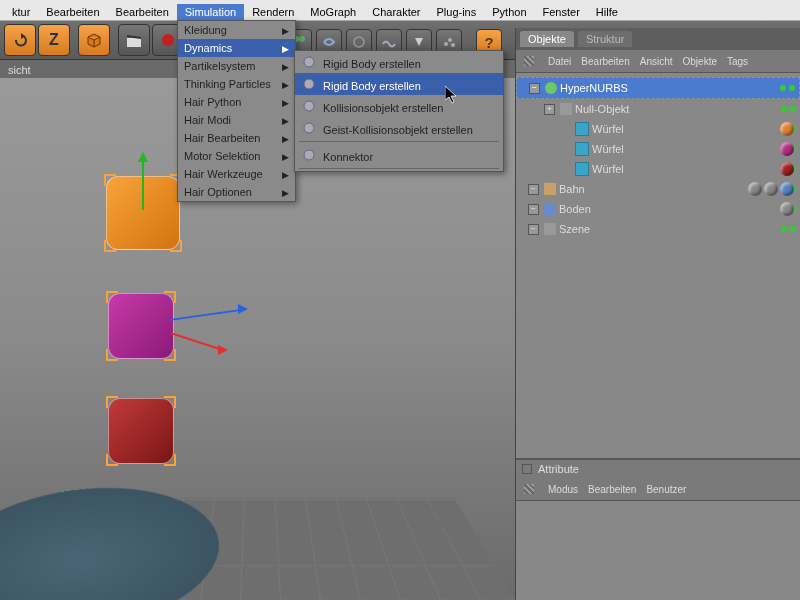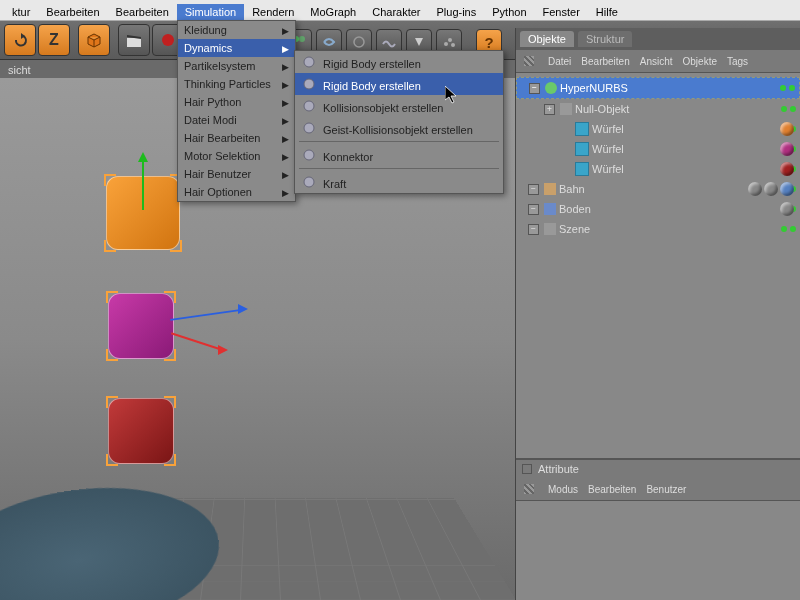--- a/index.html
+++ b/index.html
@@ -161,33 +161,33 @@
     </div>
     <div class="drow">
       <span>Thinking Particles</span>
       <span class="arrow">▶</span>
     </div>
     <div class="drow">
       <span>Hair Python</span>
       <span class="arrow">▶</span>
     </div>
     <div class="drow">
-      <span>Datei Modi</span>
+      <span>Hair Modi</span>
       <span class="arrow">▶</span>
     </div>
     <div class="drow">
       <span>Hair Bearbeiten</span>
       <span class="arrow">▶</span>
     </div>
     <div class="drow">
       <span>Motor Selektion</span>
       <span class="arrow">▶</span>
     </div>
     <div class="drow">
-      <span>Hair Benutzer</span>
+      <span>Hair Werkzeuge</span>
       <span class="arrow">▶</span>
     </div>
     <div class="drow">
       <span>Hair Optionen</span>
       <span class="arrow">▶</span>
     </div>
   </div>
 <div class="dropdown d2" id="dd2">
     <div class="drow">
       <span class="icn">
@@ -224,28 +224,20 @@
     <div style="height: 1px; background: rgb(102, 102, 102); margin: 2px 4px;"></div>
     <div class="drow">
       <span class="icn">
         <svg width="14" height="14">
           <circle cx="7" cy="7" r="5" fill="#aab" stroke="#667"></circle>
         </svg>
       </span>
       <span>Konnektor</span>
     </div>
     <div style="height: 1px; background: rgb(102, 102, 102); margin: 2px 4px;"></div>
-    <div class="drow">
-      <span class="icn">
-        <svg width="14" height="14">
-          <circle cx="7" cy="7" r="5" fill="#aab" stroke="#667"></circle>
-        </svg>
-      </span>
-      <span>Kraft</span>
-    </div>
   </div>
 <div class="cursor">
   <svg width="14" height="18">
       <path d="M0 0 L0 14 L4 11 L7 17 L9 16 L6 10 L11 10 Z" fill="#000" stroke="#fff" stroke-width="0.8"></path>
     </svg>
 </div>
 
 <div class="rpanel">
   <div class="ptabs">
     <span class="ptab active">Objekte</span>

